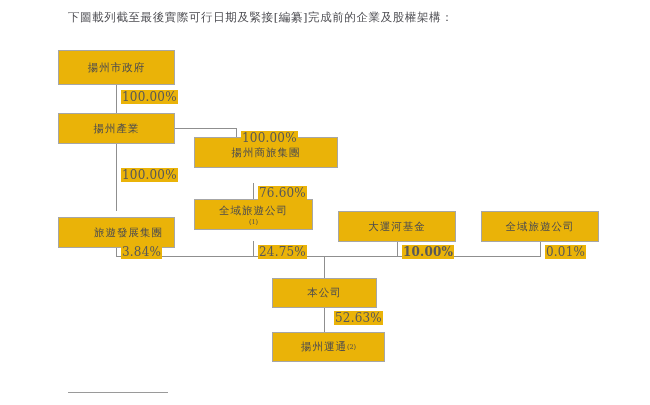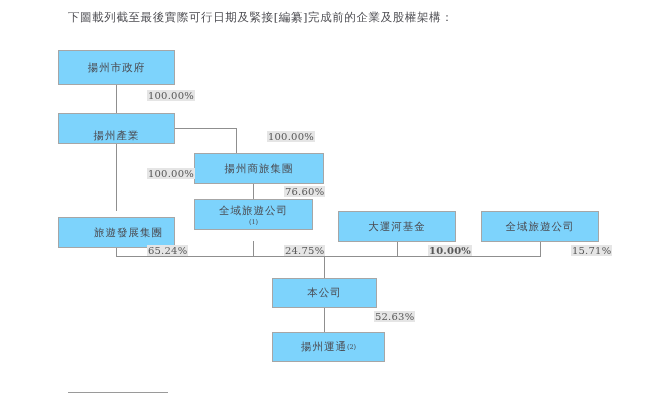--- a/index.html
+++ b/index.html
@@ -33,21 +33,21 @@
     left: 0;
     top: 0;
     width: 650px;
     height: 405px;
   }
 
   .node {
     position: absolute;
     box-sizing: border-box;
     border: 1px solid #a6a6a6;
-    background: #7dd3fc;
+    background: #eab308;
     display: flex;
     align-items: center;
     justify-content: center;
     font-size: 10.5px;
     letter-spacing: 1px;
     color: #4a4a50;
     text-align: center;
     z-index: 3;
   }
   .node .sup {
@@ -59,28 +59,27 @@
   .edge {
     position: absolute;
     background: #8f8f8f;
     z-index: 1;
   }
   .edge.v { width: 1px; }
   .edge.h { height: 1px; }
 
   .pct {
     position: absolute;
-    font-size: 10px;
+    font-size: 12px;
     letter-spacing: 0.2px;
     color: #585858;
     white-space: nowrap;
     z-index: 4;
-    background: #e5e5e5;
+    background: #eab308;
     padding: 0 1px;
-    margin-left: 26px;
   }
 
   .footnote-rule {
     position: absolute;
     left: 68px;
     top: 392px;
     width: 100px;
     height: 1px;
     background: #9a9a9a;
   }
@@ -109,25 +108,25 @@
   <div class="edge h" style="left:116px; top:256px; width:425px;"></div>
 
   <div class="edge v" style="left:324px; top:256px; height:22px;"></div>
 
   <div class="edge v" style="left:324px; top:308px; height:24px;"></div>
 
   <div class="node" style="left:58px; top:50px; width:117px; height:35px;">
     <span>揚州市政府</span>
   </div>
 
-  <div class="node" style="left:58px; top:113px; width:117px; height:31px;align-items:flex-end;">
+  <div class="node" style="left:58px; top:113px; width:117px; height:31px;">
     <span>揚州產業</span>
   </div>
 
-  <div class="node" style="left:194px; top:153px; width:130px; height:31px;">
+  <div class="node" style="left:194px; top:137px; width:144px; height:31px;">
     <span>揚州商旅集團</span>
   </div>
 
   <div class="node" style="left:58px; top:217px; width:117px; height:31px;padding-left:24px;">
     <span>旅遊發展集團</span>
   </div>
 
   <div class="node" style="left:194px; top:199px; width:119px; height:31px;flex-direction:column;">
     <span>全域旅遊公司</span>
       <span class="sup">(1)</span>
@@ -151,25 +150,25 @@
   </div>
 
   <div class="pct" style="left:121px; top:90px;">100.00%</div>
 
   <div class="pct" style="left:241px; top:131px;">100.00%</div>
 
   <div class="pct" style="left:121px; top:168px;">100.00%</div>
 
   <div class="pct" style="left:258px; top:186px;">76.60%</div>
 
-  <div class="pct" style="left:121px; top:245px;">65.24%</div>
+  <div class="pct" style="left:121px; top:245px;">3.84%</div>
 
   <div class="pct" style="left:258px; top:245px;">24.75%</div>
 
   <div class="pct" style="left:402px; top:245px;font-weight:bold;">10.00%</div>
 
-  <div class="pct" style="left:545px; top:245px;">15.71%</div>
+  <div class="pct" style="left:545px; top:245px;">0.01%</div>
 
-  <div class="pct" style="left:348px; top:311px;">52.63%</div>
+  <div class="pct" style="left:334px; top:311px;">52.63%</div>
 
 </div>
 
 <div class="footnote-rule"></div>
 
 </body></html>

